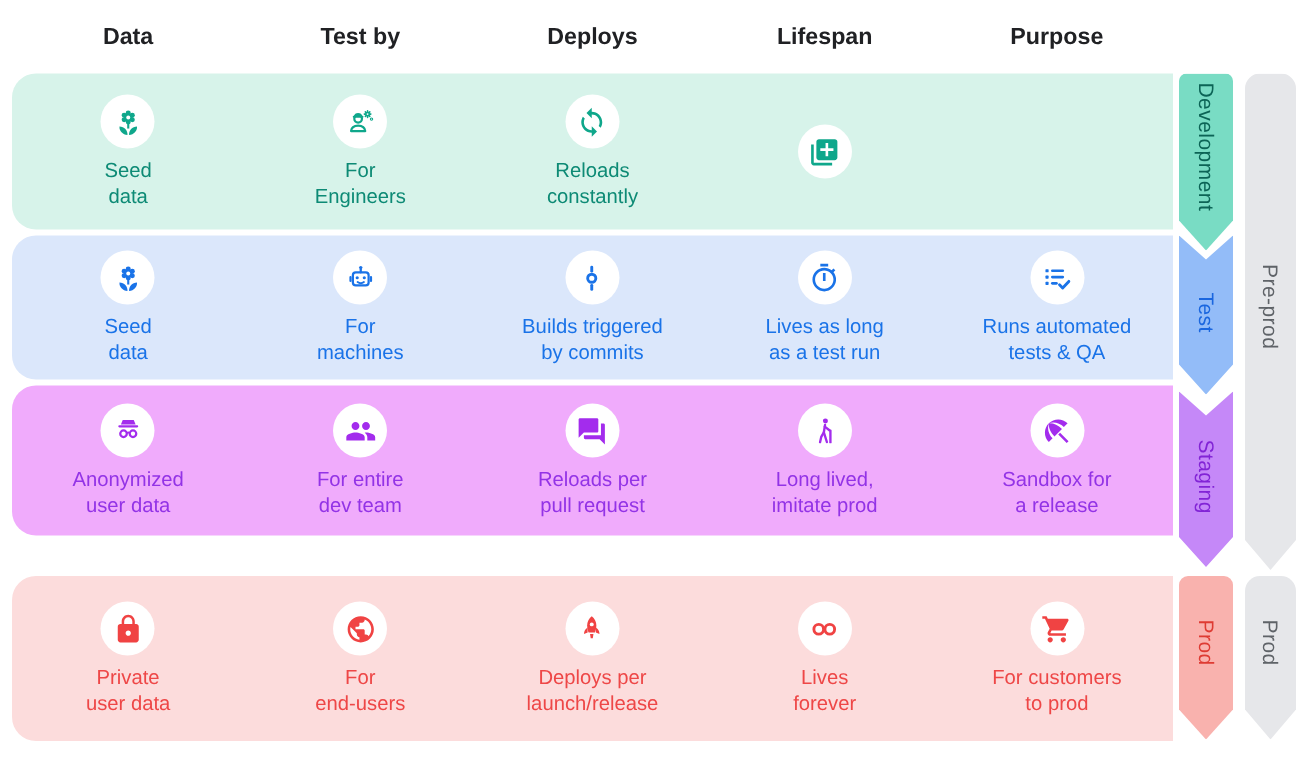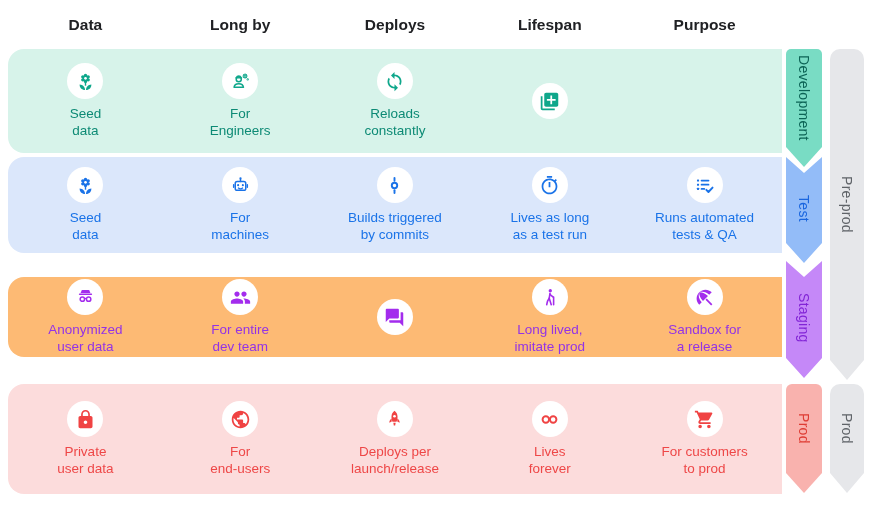--- a/index.html
+++ b/index.html
@@ -10,21 +10,21 @@
   
   .headers { position:absolute; left:8px; top:16px; width:774px;
     display:grid; grid-template-columns:repeat(5,1fr); }
   .col-header { text-align:center; font-size:15.5px; font-weight:700; color:#202124; }
 
   
   .row { position:absolute; left:8px; width:774px; border-radius:16px 0 0 16px;
     display:grid; grid-template-columns:repeat(5,1fr); }
   .row-dev     { top:49px;  height:104px; background:#d7f3ea; --icon:#0fa78b; --text:#0d8a75; }
   .row-test    { top:157px; height:96px;  background:#dbe7fb; --icon:#1a73e8; --text:#1a73e8; }
-  .row-staging { top:257px; height:80px; background:#fdba74;margin-top:20px; --icon:#a32ced; --text:#9333e6; }
+  .row-staging { top:257px; height:100px; background:#f0abfc; --icon:#a32ced; --text:#9333e6; }
   .row-prod    { top:384px; height:110px;  background:#fcdcdc; --icon:#f04343; --text:#ee4747; }
 
   .cell { display:flex; flex-direction:column; align-items:center;
     justify-content:center; gap:6px; height:100%; }
   .circle { width:36px; height:36px; border-radius:50%; background:#ffffff;
     color:var(--icon); display:flex; align-items:center; justify-content:center;
     flex:0 0 auto; }
   .circle svg { width:21px; height:21px; display:block; }
   .label { font-size:13.5px; line-height:17px; text-align:center; color:var(--text); }
   .label span { display:block;text-align:center; }
@@ -49,21 +49,21 @@
   .rb-gprod   { left:830px; width:34px; top:384px; height:109px; background:#e6e7ea;
                 color:#5f6368; border-radius:10px 10px 0 0; padding-bottom:20px; }
 </style>
 </head>
 <body>
 
 <div class="stage">
 
   <div class="headers">
     <div class="col-header">Data</div>
-    <div class="col-header">Long by</div>
+    <div class="col-header">Test by</div>
     <div class="col-header">Deploys</div>
     <div class="col-header">Lifespan</div>
     <div class="col-header">Purpose</div>
   </div>
 
   <section class="row row-dev">
     <div class="cell">
       <div class="circle">
         <svg viewBox="0 0 24 24" fill="currentColor">
             <circle cx="12" cy="4.9" r="1.9"></circle>
@@ -237,20 +237,24 @@
         <span>For entire</span>
         <span>dev team</span>
       </div>
     </div>
     <div class="cell">
       <div class="circle">
         <svg viewBox="0 0 24 24" fill="currentColor">
             <path d="M21 6h-2v9H6v2c0 .55.45 1 1 1h11l4 4V7c0-.55-.45-1-1-1zm-4 6V3c0-.55-.45-1-1-1H3c-.55 0-1 .45-1 1v14l4-4h10c.55 0 1-.45 1-1z"></path>
           </svg>
       </div>
+      <div class="label">
+        <span>Reloads per</span>
+        <span>pull request</span>
+      </div>
     </div>
     <div class="cell">
       <div class="circle">
         <svg viewBox="0 0 24 24" fill="currentColor">
             <circle cx="12.9" cy="4.2" r="1.9"></circle>
             <g fill="none" stroke="currentColor" stroke-width="1.8" stroke-linecap="round" stroke-linejoin="round">
               <path d="M12.6 7.1l-.9 5.7 2.3 7.4"></path>
               <path d="M11.7 12.8l-2 3.5-.9 4"></path>
               <path d="M12.4 8.5l3.5 2.7"></path>
               <path d="M16.7 11.5v8.8"></path>

